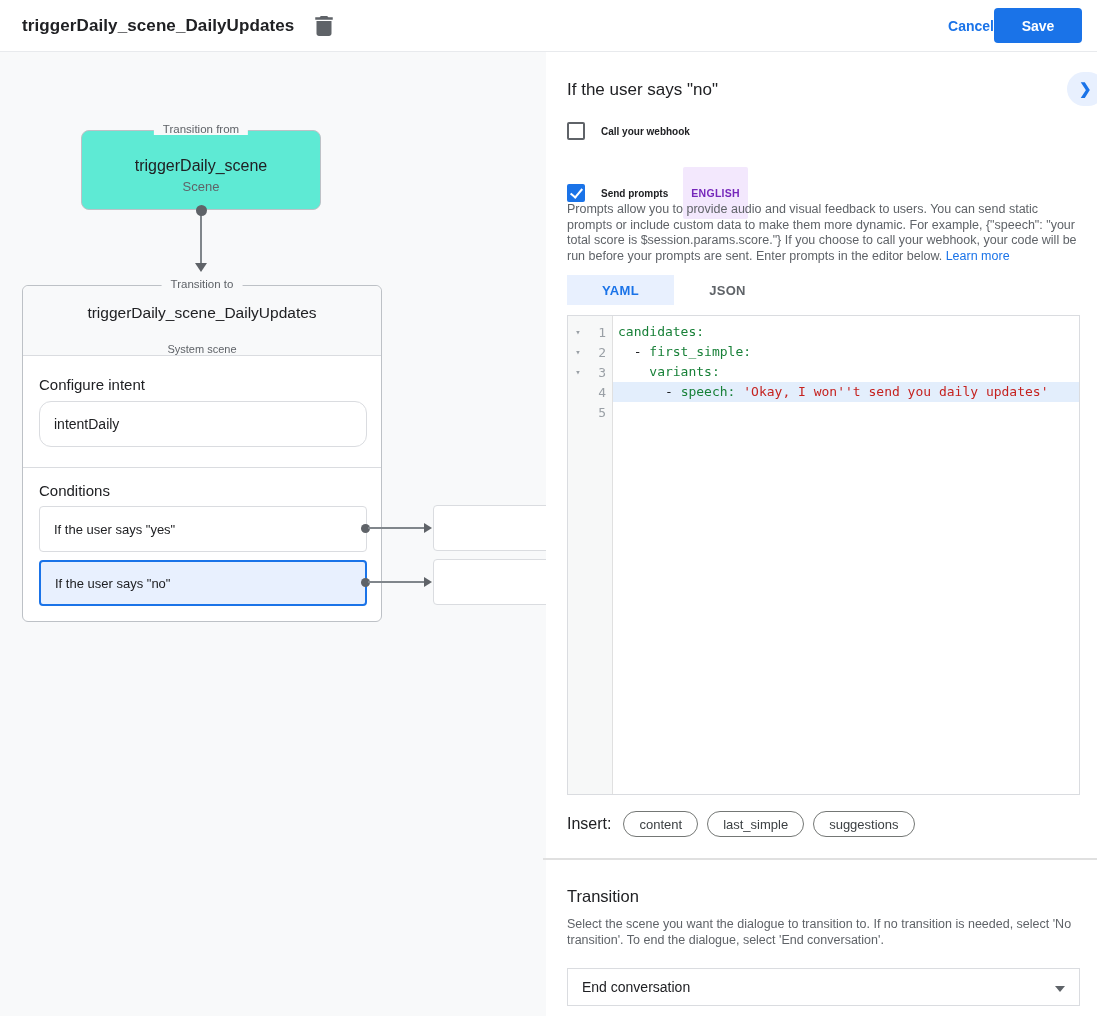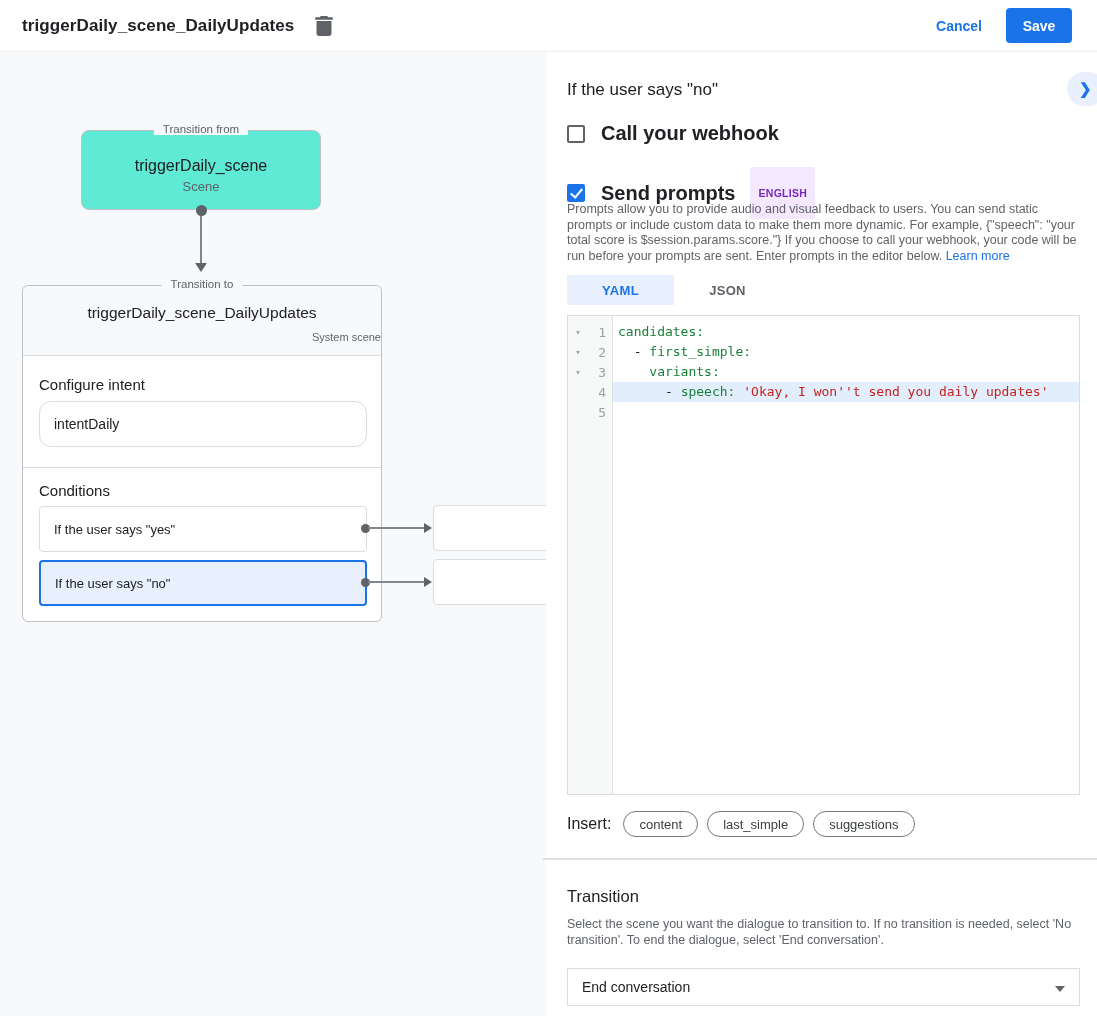--- a/index.html
+++ b/index.html
@@ -4,45 +4,45 @@
 <style>
   * { margin:0; padding:0; box-sizing:border-box; }
   html,body { width:1097px; height:1016px; font-family:"Liberation Sans", sans-serif; background:#fff; overflow:hidden; }
 
   
   .app-header { position:absolute; left:0; top:0; width:1097px; height:52px; background:#fff;
     border-bottom:1px solid #e8eaed; display:flex; align-items:center; z-index:30; }
   .app-title { font-size:17px; font-weight:bold; color:#202124; margin-left:22px; letter-spacing:.1px; }
   .trash-btn { margin-left:18px; width:24px; height:24px; border:none; background:none; cursor:pointer;
     display:flex; align-items:center; justify-content:center; }
-  .header-actions { margin-left:auto; display:flex; align-items:center; gap:24px; margin-right:25px; }
+  .header-actions { margin-left:auto; display:flex; align-items:center; margin-right:15px; }
   .cancel-link { color:#1a73e8; font-size:14px; font-weight:bold; background:none; border:none; cursor:pointer; }
   .save-btn { background:#1a73e8; color:#fff; font-size:14px; font-weight:bold; border:none; border-radius:4px;
-    width:66px; height:35px; cursor:pointer; }
+    width:88px; height:35px; cursor:pointer; }
 
   
   .canvas { position:absolute; left:0; top:52px; width:546px; height:964px; background:#f8f9fa; overflow:hidden; }
   .legend { position:absolute; top:-8px; left:50%; transform:translateX(-50%); background:#f8f9fa;
     padding:0 9px; font-size:11.5px; color:#5f6368; white-space:nowrap; }
 
   .from-box { position:absolute; left:81px; top:78px; width:240px; height:80px; background:#5eead4;
     border:1px solid #bdc1c6; border-radius:8px; }
   .from-title { text-align:center; margin-top:26px; font-size:16px; color:#202124; }
   .from-sub { text-align:center; margin-top:4px; font-size:13px; color:#5f6368; }
 
   .v-arrow-dot { position:absolute; left:196px; top:153px; width:11px; height:11px; border-radius:50%; background:#5f6368; }
   .v-arrow-line { position:absolute; left:200px; top:160px; width:2px; height:52px; background:#80868b; }
   .v-arrow-head { position:absolute; left:195px; top:211px; width:0; height:0;
     border-left:6px solid transparent; border-right:6px solid transparent; border-top:9px solid #5f6368; }
 
   .to-box { position:absolute; left:22px; top:233px; width:360px; height:337px; background:#fff;
     border:1px solid #bdc1c6; border-radius:6px; }
   .to-head { height:70px; background:#f8f9fa; border-bottom:1px solid #dadce0; border-radius:6px 6px 0 0; }
   .to-title { text-align:center; padding-top:18px; font-size:15.5px; color:#202124; }
-  .to-sub { text-align:right; margin-top:9px; font-size:11px; color:#5f6368; }
+  .to-sub { text-align:center; margin-top:21px; font-size:11px; color:#5f6368; }
   .section-label { font-size:15px; color:#202124; margin:20px 0 0 16px; }
   .intent-input { position:absolute; left:16px; top:115px; width:328px; height:46px; background:#fff;
     border:1px solid #dadce0; border-radius:4px; font-size:14px; color:#202124; padding-left:14px;
     font-family:"Liberation Sans", sans-serif; }
   .to-divider { position:absolute; left:0; top:181px; width:100%; height:1px; background:#dadce0; }
   .cond-label { position:absolute; left:16px; top:196px; font-size:15px; color:#202124; }
   .cond { position:absolute; left:16px; width:328px; height:46px; background:#fff; border:1px solid #dadce0;
     border-radius:4px; display:flex; align-items:center; padding-left:14px; font-size:13px; color:#202124; cursor:pointer; }
   .cond-yes { top:220px; }
   .cond-no { top:274px; background:#e8f0fe; border:2px solid #1a73e8; }
@@ -58,21 +58,21 @@
   .panel { position:absolute; left:546px; top:52px; width:551px; height:964px; background:#fff; }
   .panel-title { position:absolute; left:21px; top:28px; font-size:17px; color:#202124; }
   .expand-btn { position:absolute; right:-8px; top:20px; width:38px; height:34px; background:#e8f0fe;
     border:none; border-radius:17px; color:#1a73e8; font-size:15px; font-weight:bold; cursor:pointer; text-align:left; padding-left:12px; }
 
   .check-row { position:absolute; left:21px; display:flex; align-items:center; }
   .cbox { width:18px; height:18px; border:2px solid #5f6368; border-radius:2px; background:#fff; cursor:pointer; flex:none; }
   .cbox.checked { background:#1a73e8; border-color:#1a73e8; position:relative; }
   .cbox.checked::after { content:""; position:absolute; left:4px; top:0px; width:5px; height:10px;
     border:solid #fff; border-width:0 2px 2px 0; transform:rotate(40deg); }
-  .check-label { margin-left:16px; font-size:20px; font-weight:bold; color:#202124; }
+  .check-label { margin-left:16px; font-size:10px; font-weight:bold; color:#202124; }
   .lang-badge { margin-left:15px; background:#f3e8fd; color:#7627bb; font-size:10.5px; font-weight:bold;
     padding:20px 8px; border-radius:2px; letter-spacing:.3px; }
 
   .prompt-desc { position:absolute; left:21px; top:150px; width:516px; font-size:12.5px; line-height:15.6px; color:#5f6368; }
   .learn-more { color:#1a73e8; text-decoration:none; cursor:pointer; }
 
   .tabs { position:absolute; left:21px; top:223px; display:flex; }
   .tab { width:107px; height:30px; display:flex; align-items:center; justify-content:center;
     font-size:13px; font-weight:bold; letter-spacing:.3px; cursor:pointer; }
   .tab.active { background:#e8f0fe; color:#1a73e8; }

